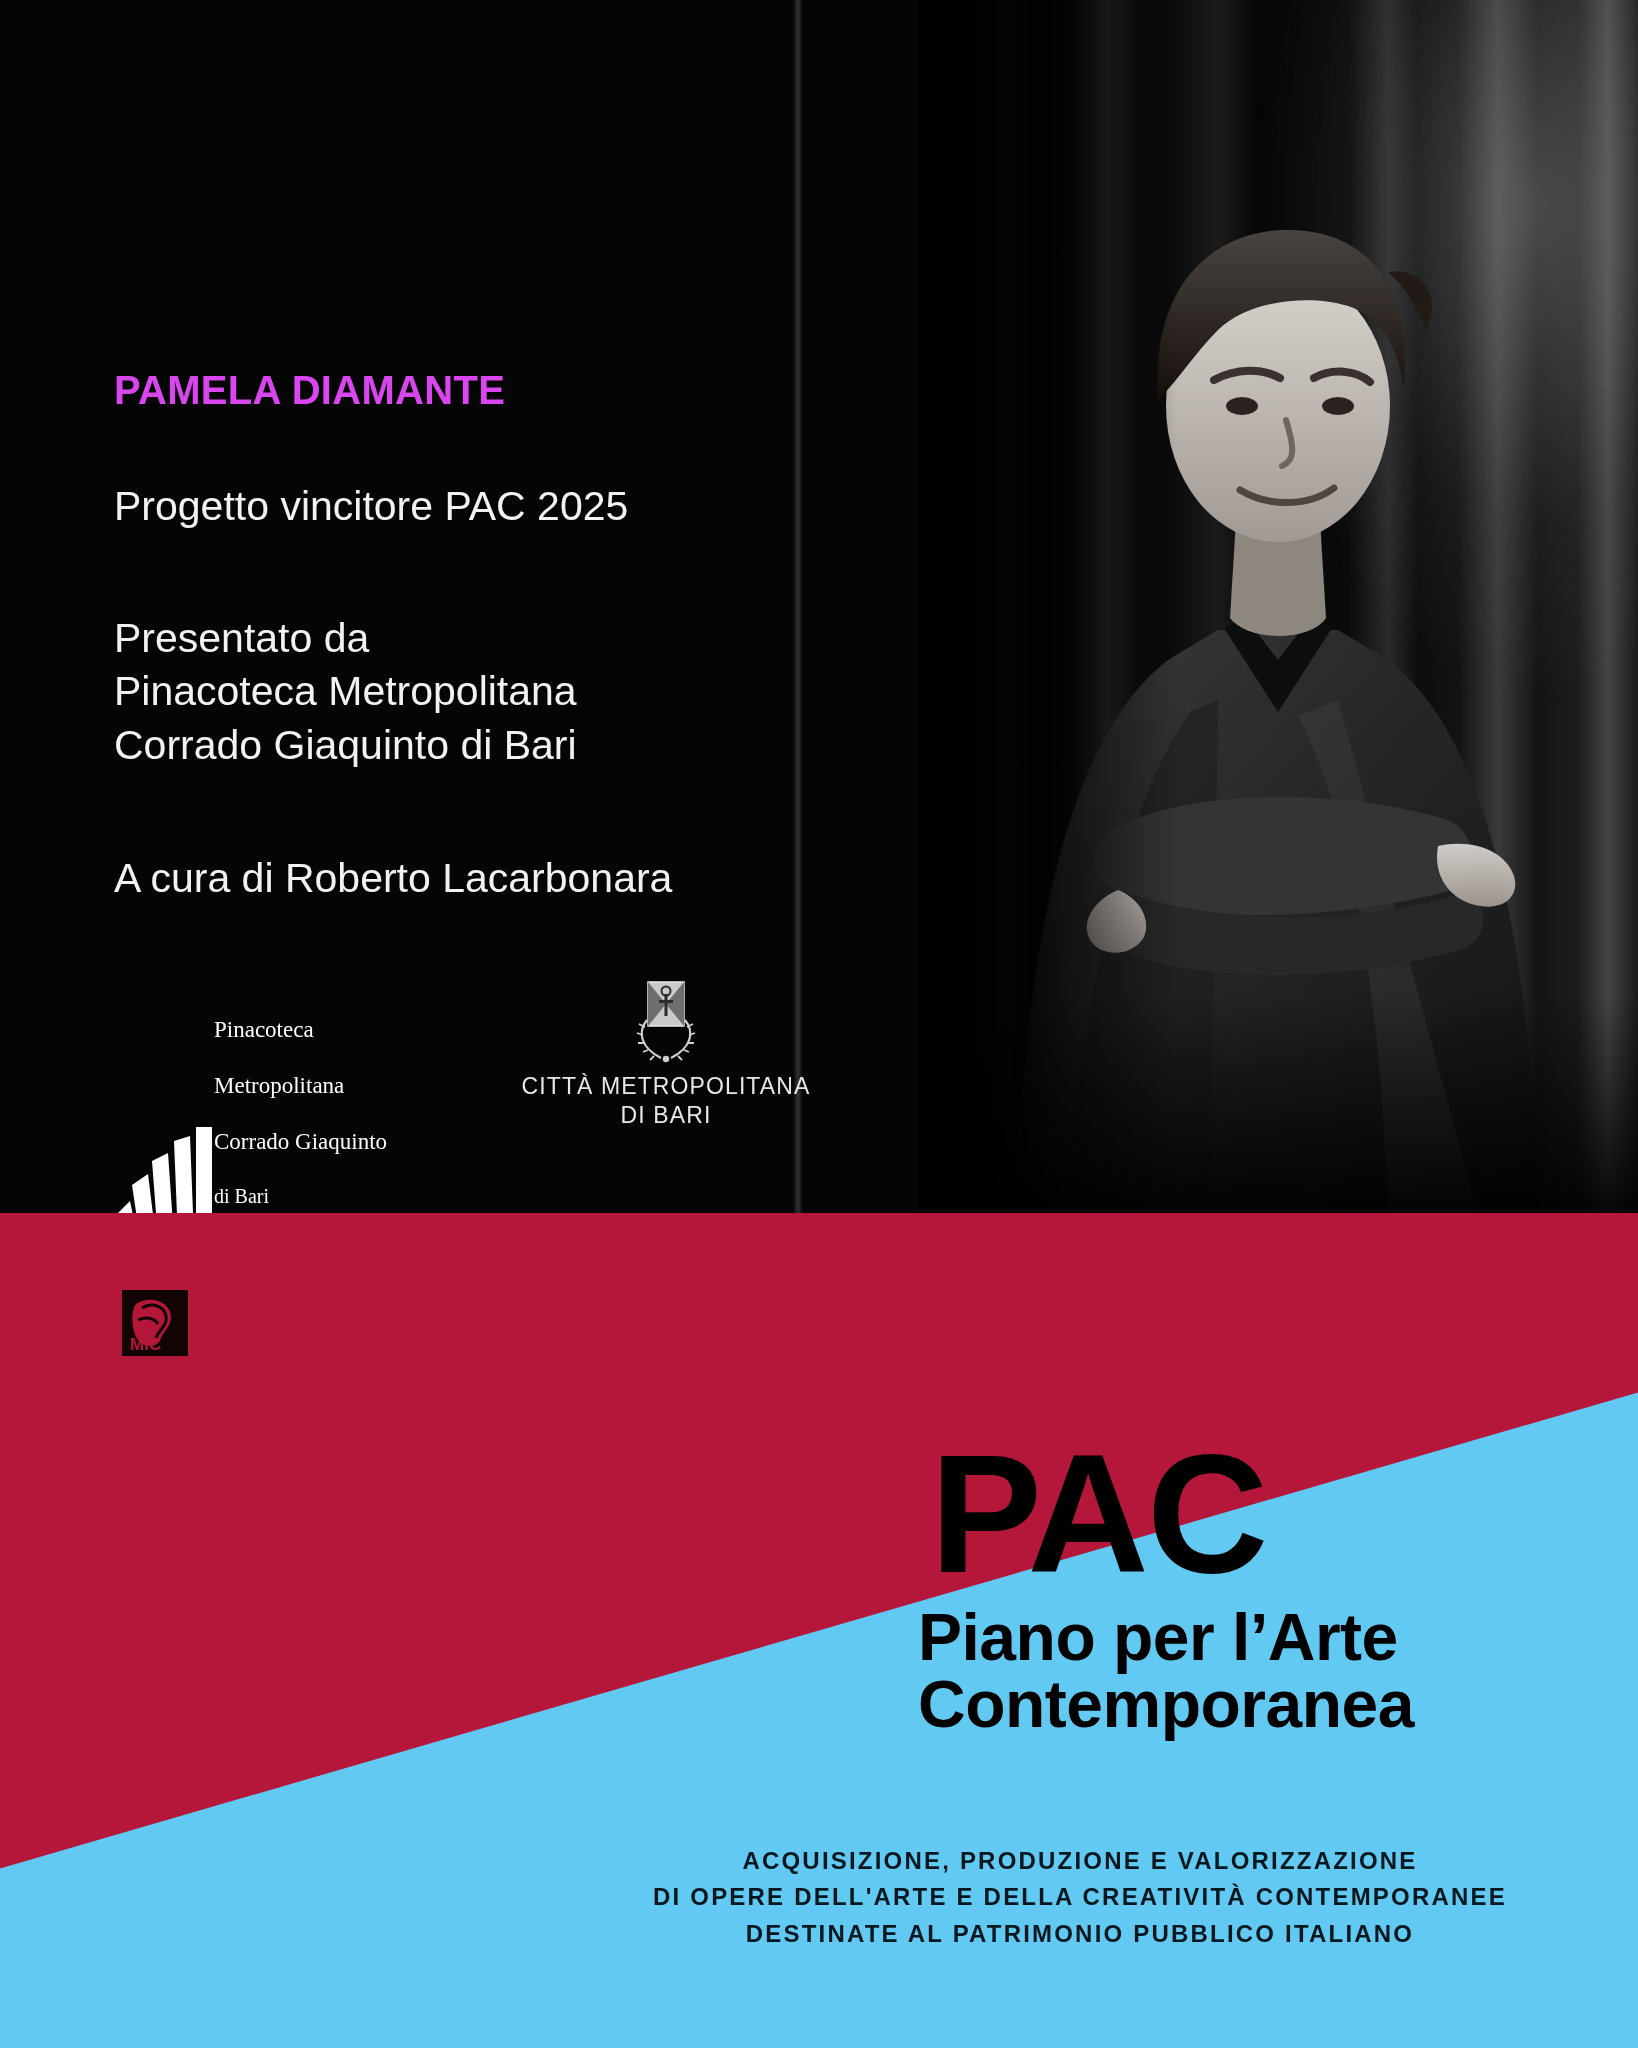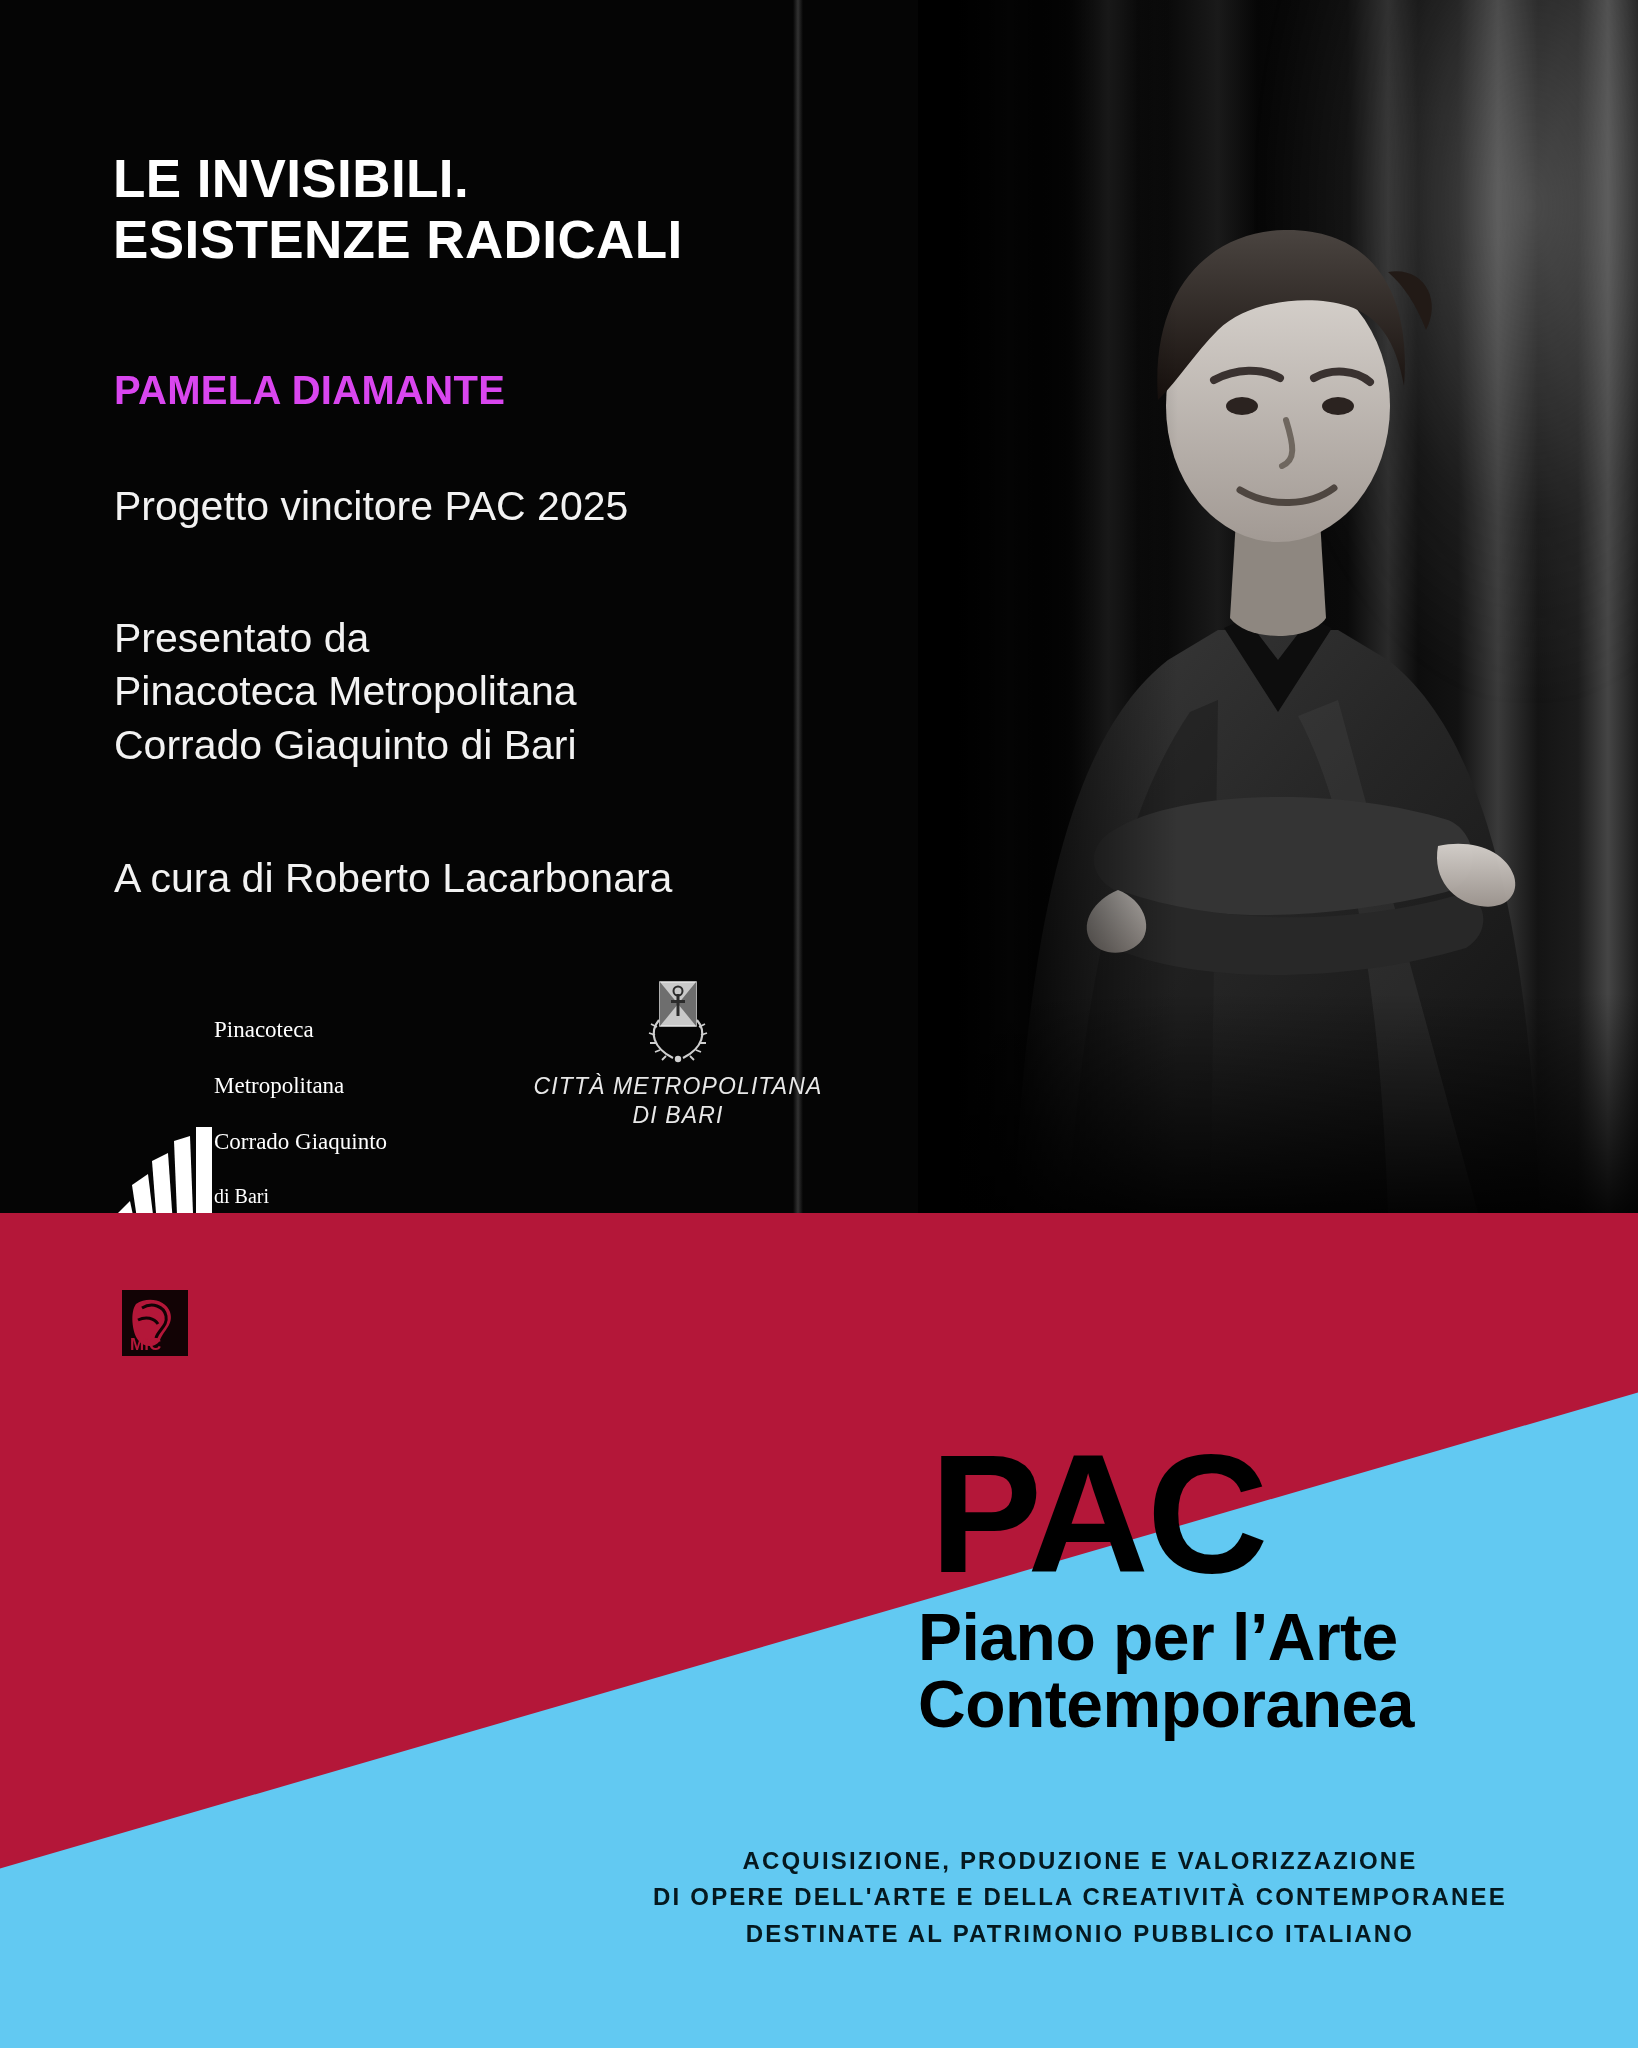--- a/index.html
+++ b/index.html
@@ -131,24 +131,23 @@
     padding-bottom: 4px;
     white-space: pre-line;
   }
   .pina-text .small {
     font-size: 20px;
   }
 
   
   .citta-logo {
     position: absolute;
-    left: 528px; top: 980px;
+    left: 516px; top: 980px;
     width: 300px;
     text-align: center;
-    font-style: italic;
   }
   .citta-crest { width: 62px; height: 86px; display: block; margin: 0 auto; }
   .citta-text {
     color: #e8e8e8;
     font-size: 23px;
     letter-spacing: 1.1px;
     line-height: 1.24;
     margin-top: 6px;
     white-space: pre-line;
   }
@@ -294,22 +293,20 @@
         <path d="M322 490 C352 508 392 506 416 488" stroke="#4e4640" stroke-width="7" fill="none" stroke-linecap="round"></path>
       </svg>
 
       <div class="photo-fade-left"></div>
       <div class="photo-fade-bottom"></div>
     </div>
 
     <div class="seam"></div>
   </div>
 
-  <h1 class="headline">LE INVISIBILI.
-ESISTENZE RADICALI</h1>
   <h2 class="subject">PAMELA DIAMANTE</h2>
   <p class="para para-1">Progetto vincitore PAC 2025</p>
   <p class="para para-3">A cura di Roberto Lacarbonara</p>
   <p class="para para-2">Presentato da
 Pinacoteca Metropolitana
 Corrado Giaquinto di Bari</p>
 
   <div class="pina-logo">
     <svg class="pina-mark" viewBox="0 0 96 120">
       <polygon points="78,6 94,6 94,118 78,118" fill="#fff"></polygon>

